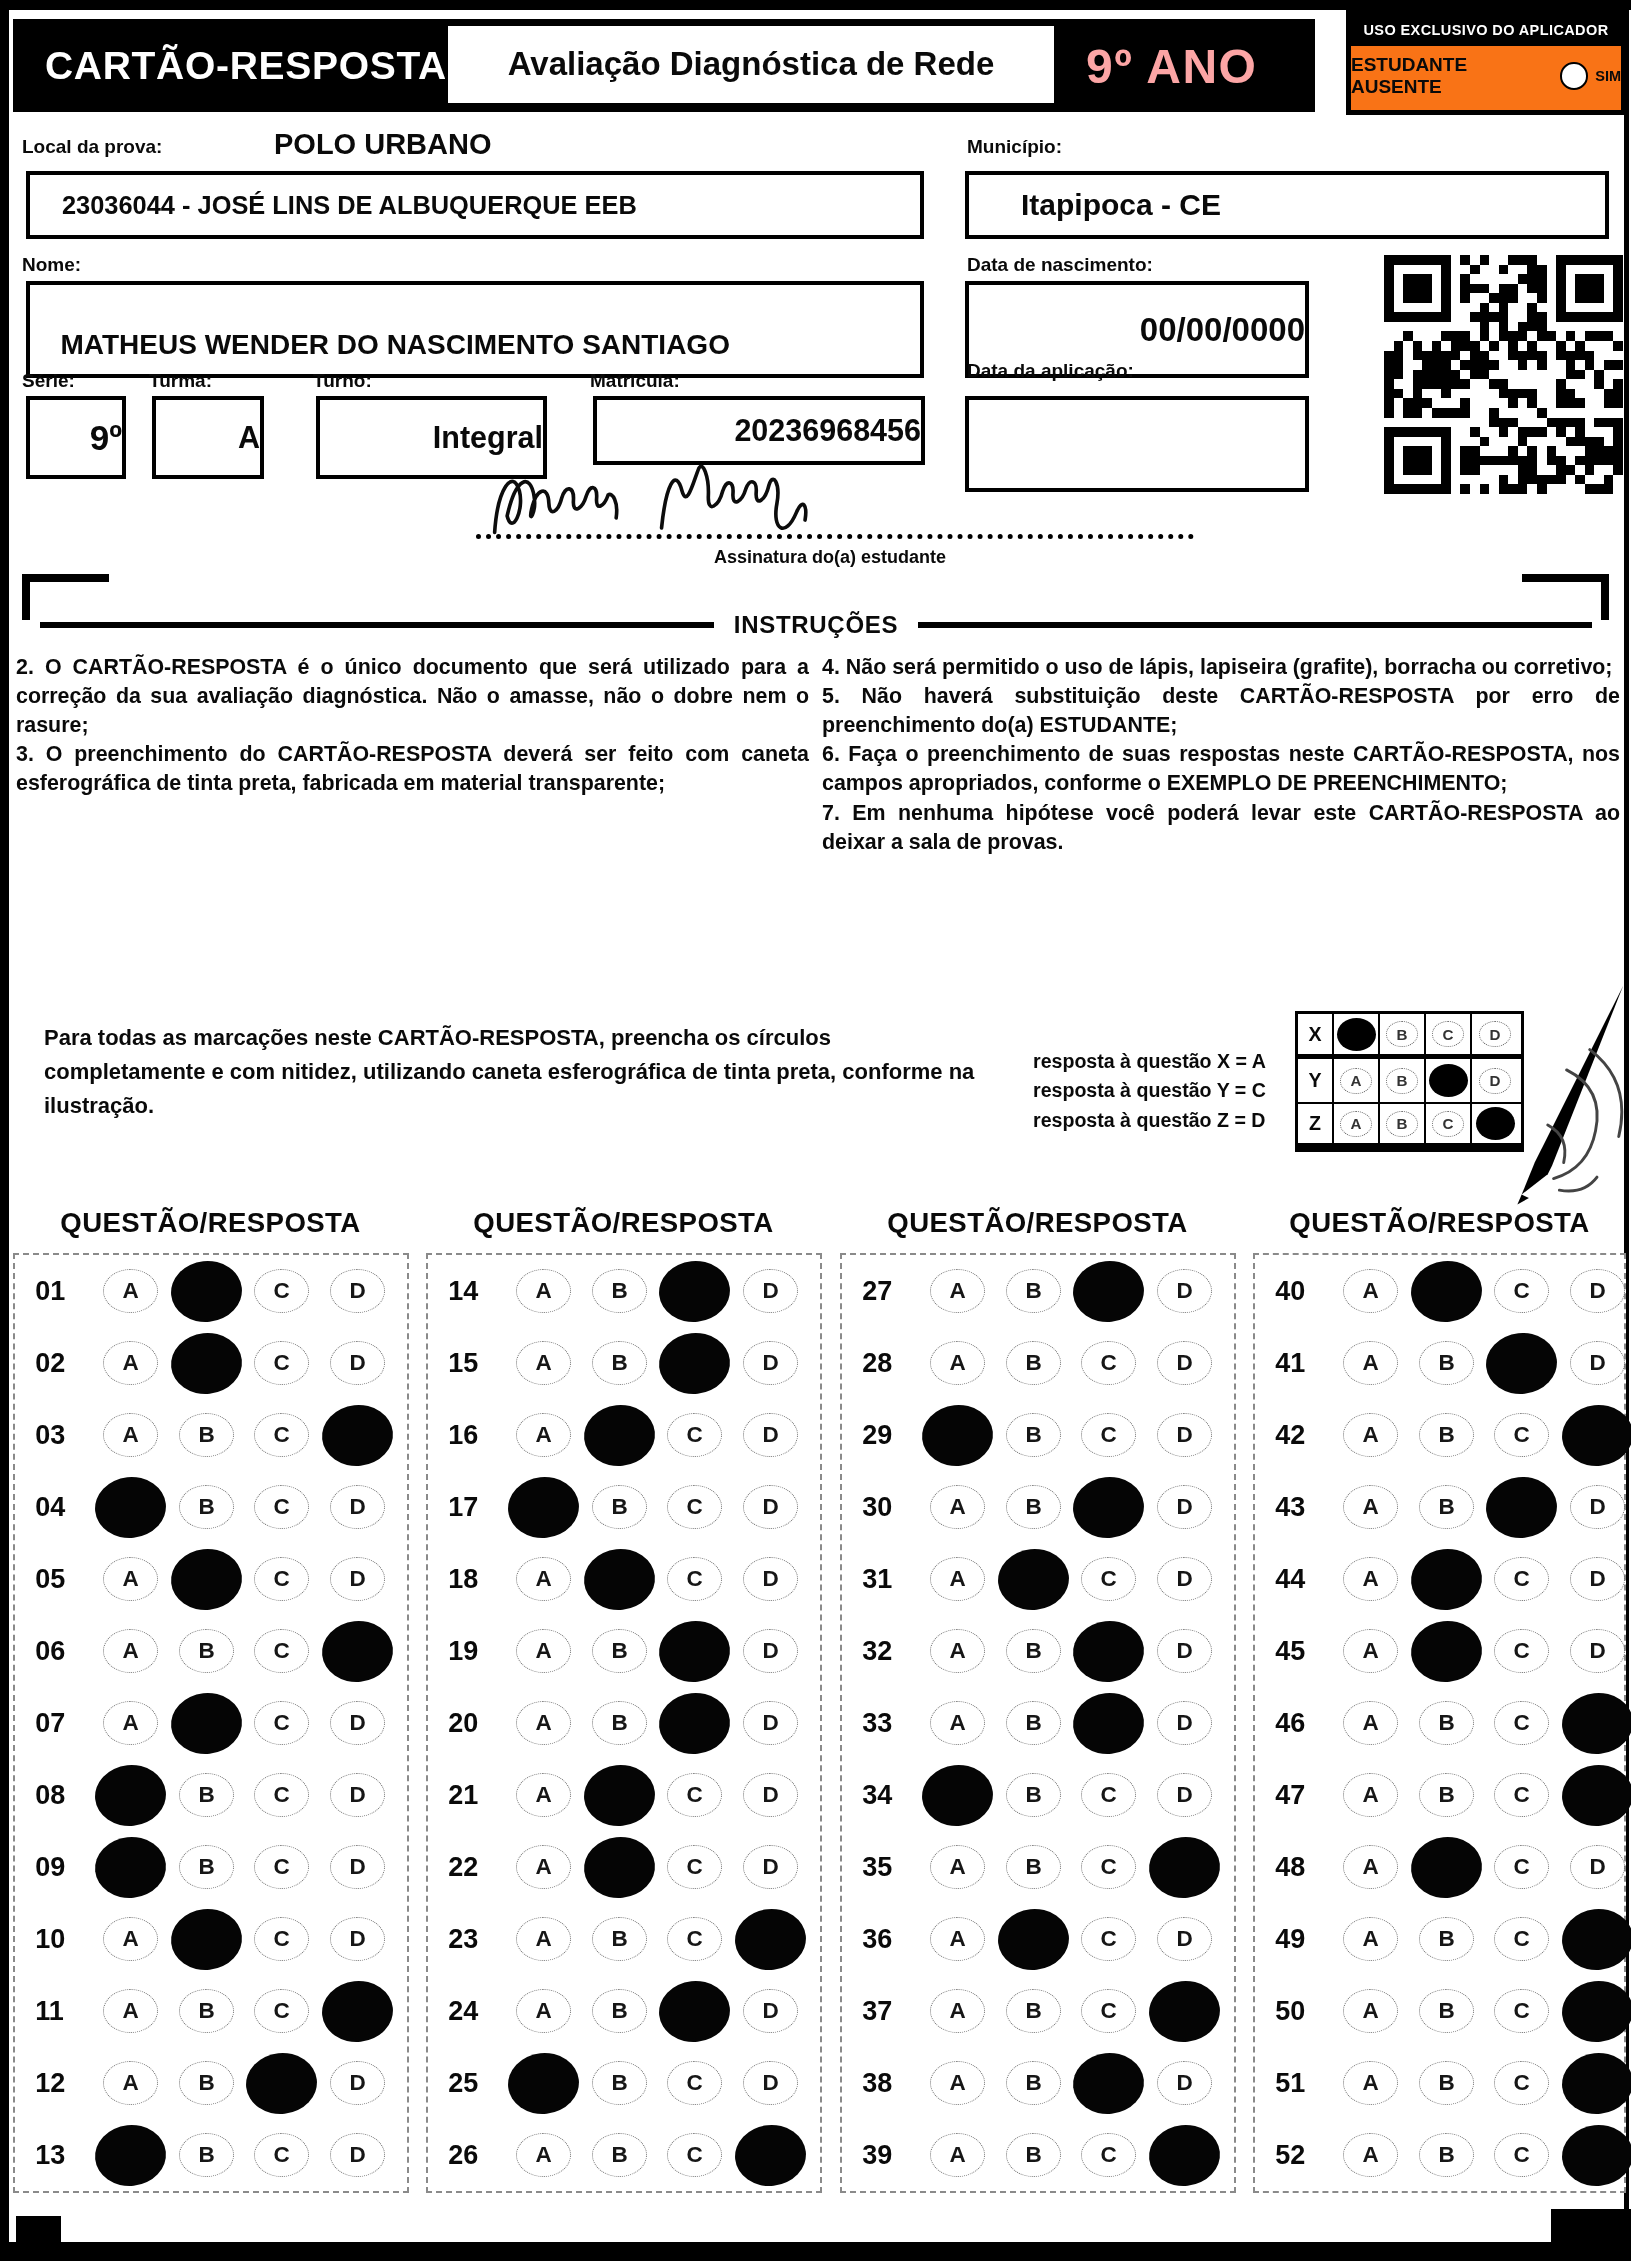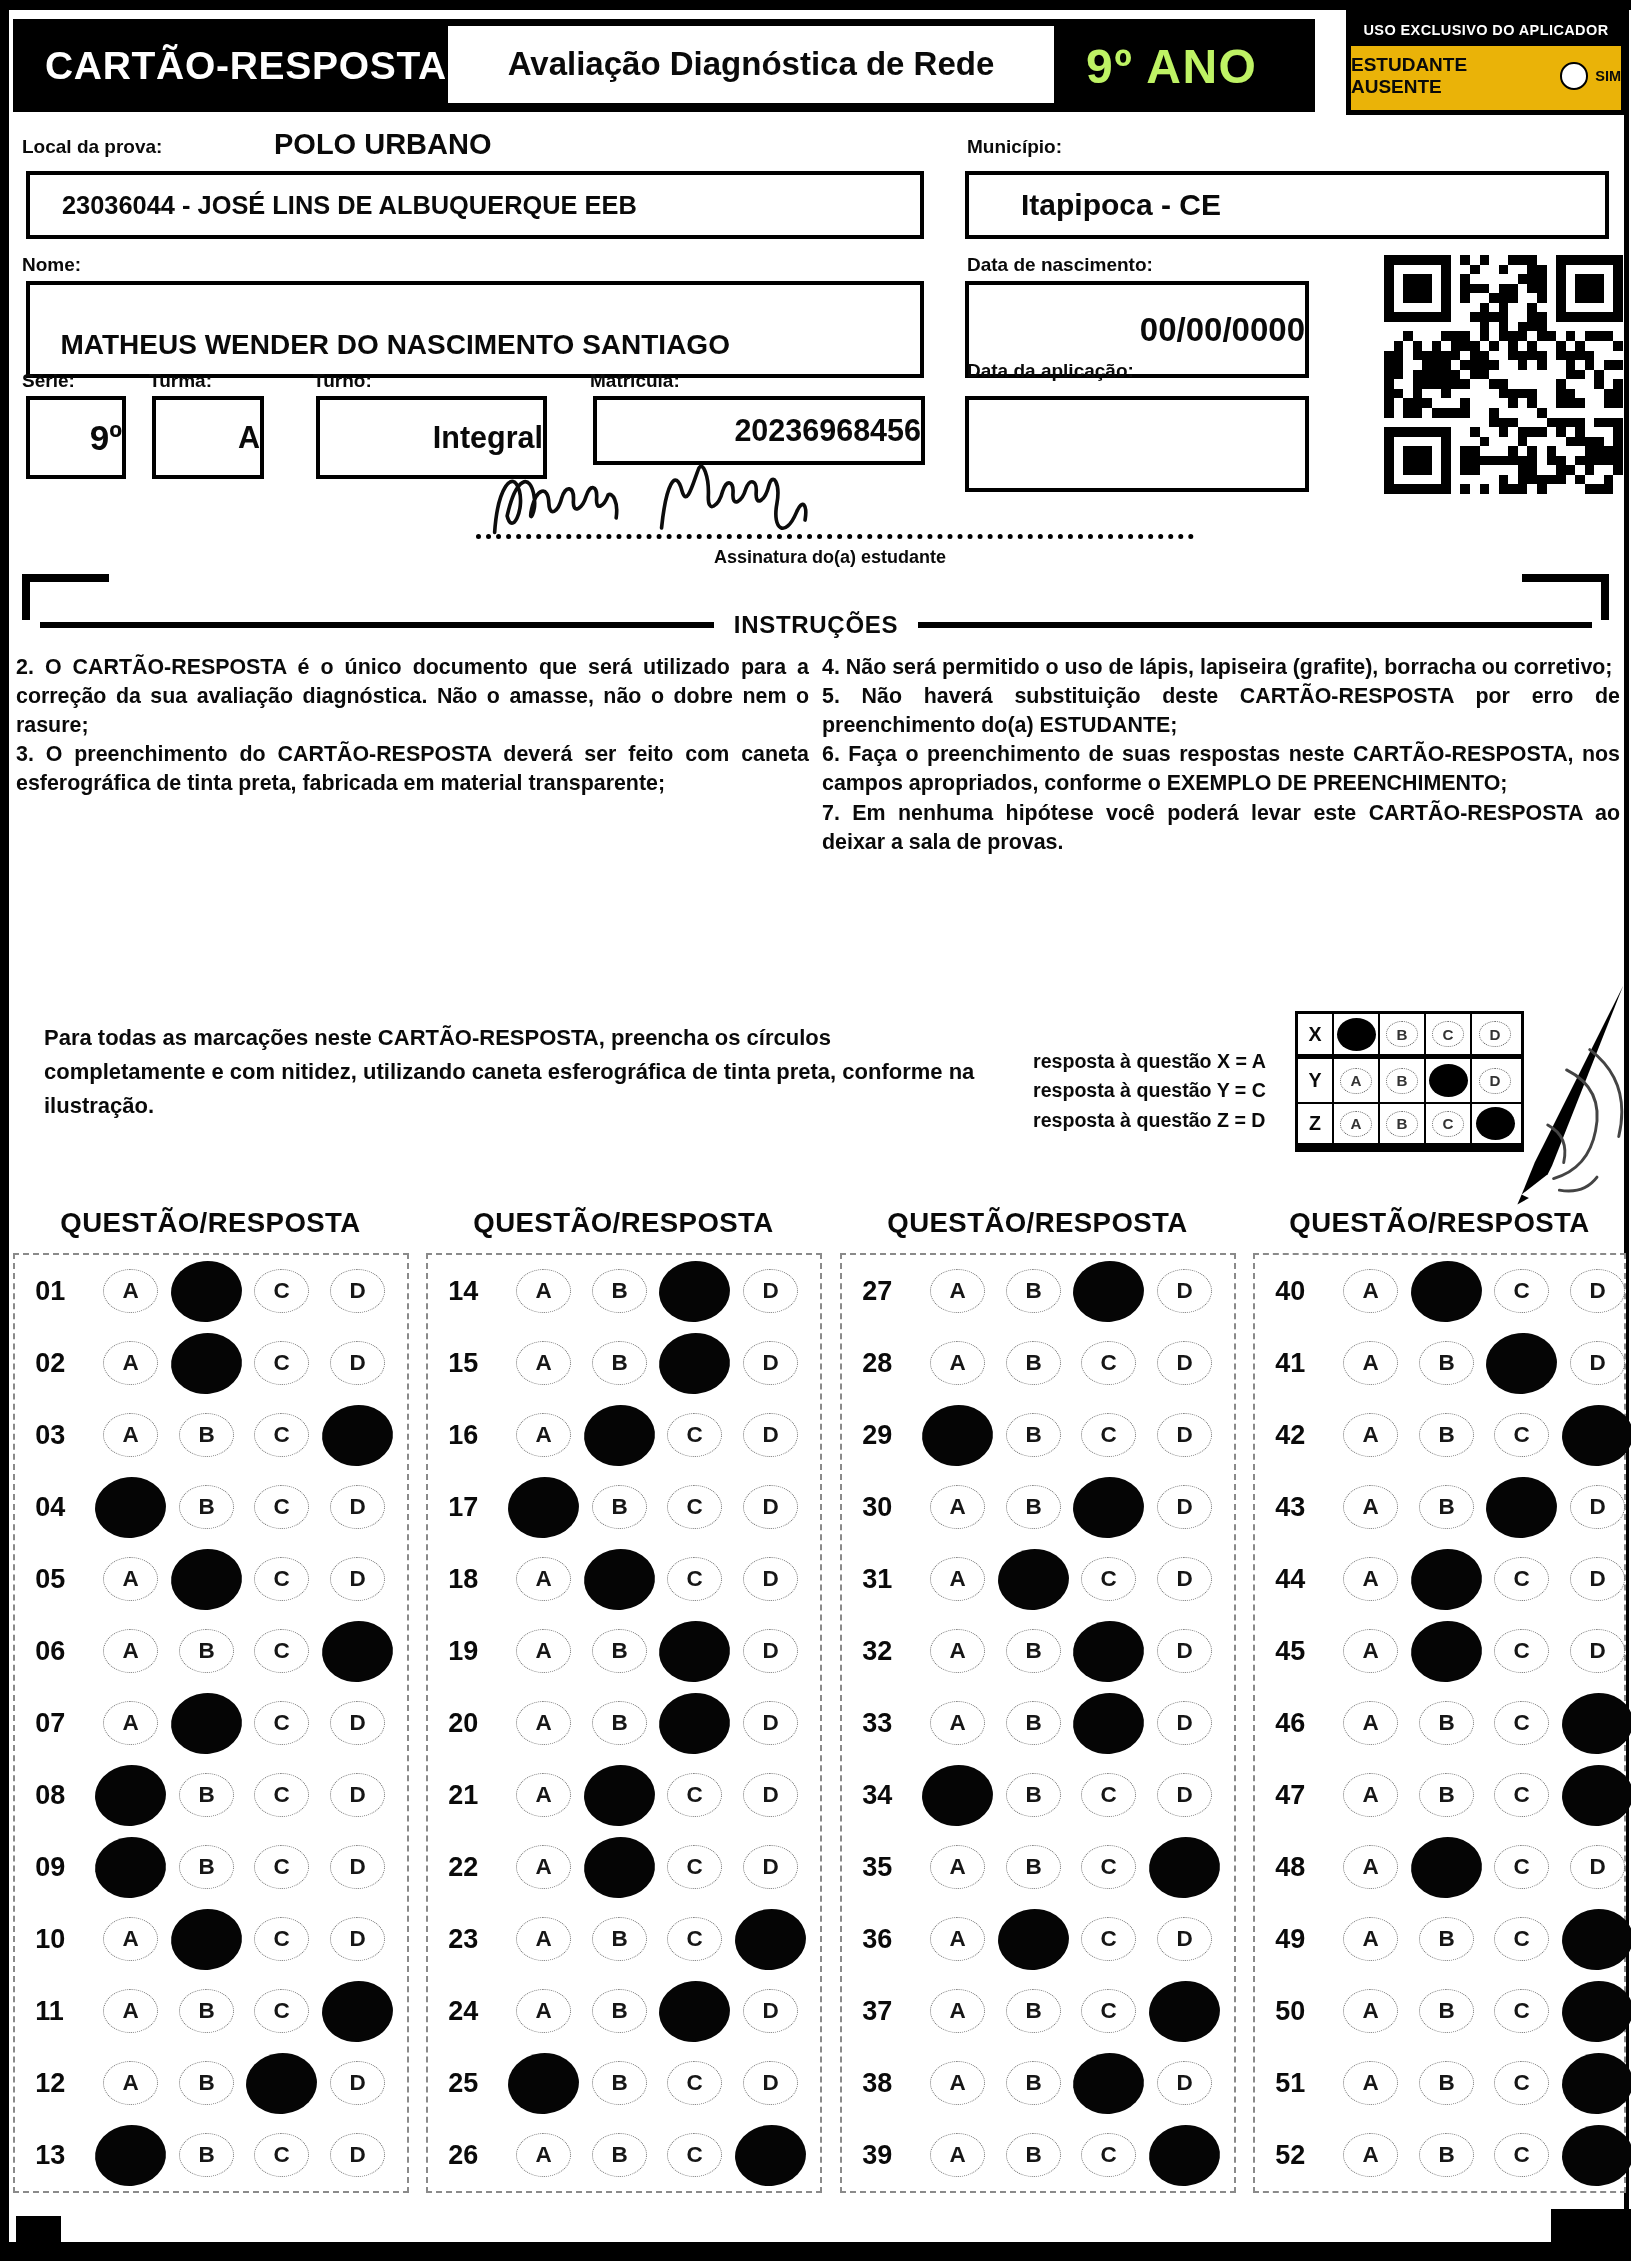--- a/index.html
+++ b/index.html
@@ -15,22 +15,22 @@
   .left-bar{left:0;top:0;width:9.4px;height:2242px;background:#000;}
   .right-bar{left:1624px;top:8.7px;width:5.1px;height:2219px;background:#000;}
   .bottom-bar{left:0;top:2242px;width:1631px;height:19px;background:#000;}
   .bl-stub{left:16px;top:2216px;width:45px;height:27.6px;background:#000;}
   .br-stub{left:1551px;top:2209px;width:80px;height:35px;background:#000;}
   
   .header-black{left:13px;top:19px;width:1302px;height:93px;background:#000;}
   .h-title{position:absolute;left:32px;top:50%;transform:translateY(-50%);color:#fff;font-size:39px;letter-spacing:0.7px;white-space:nowrap;}
   .h-sub{position:absolute;left:432px;top:3.6px;width:612px;height:83px;background:#fff;border:3.6px solid #000;
     display:flex;align-items:center;justify-content:center;font-size:33px;white-space:nowrap;}
-  .h-grade{position:absolute;left:1073px;top:50%;transform:translateY(-50%);color:#bef264;font-size:48px;letter-spacing:1.5px;white-space:nowrap;}
-  .uso-box{left:1346px;top:8.7px;width:280px;height:106px;border:5.1px solid #000;background:#eab308;}
+  .h-grade{position:absolute;left:1073px;top:50%;transform:translateY(-50%);color:#fca5a5;font-size:48px;letter-spacing:1.5px;white-space:nowrap;}
+  .uso-box{left:1346px;top:8.7px;width:280px;height:106px;border:5.1px solid #000;background:#f97316;}
   .uso-head{height:32px;background:#000;color:#fff;display:flex;align-items:center;justify-content:center;font-size:14.5px;letter-spacing:0.4px;}
   .uso-body{height:61px;display:flex;align-items:center;justify-content:center;gap:7.3px;font-size:19px;}
   .uso-sim{font-size:14.5px;}
   .circle{width:27.6px;height:27.6px;border:2.2px solid #000;border-radius:50%;background:#fff;flex:0 0 auto;}
   
   .lbl{font-size:19px;white-space:nowrap;}
   .big-val{font-size:29px;white-space:nowrap;}
   .box{border:4.4px solid #000;background:#fff;display:flex;align-items:center;font-size:26px;white-space:nowrap;}
   .box.center{justify-content:flex-end;}
   

